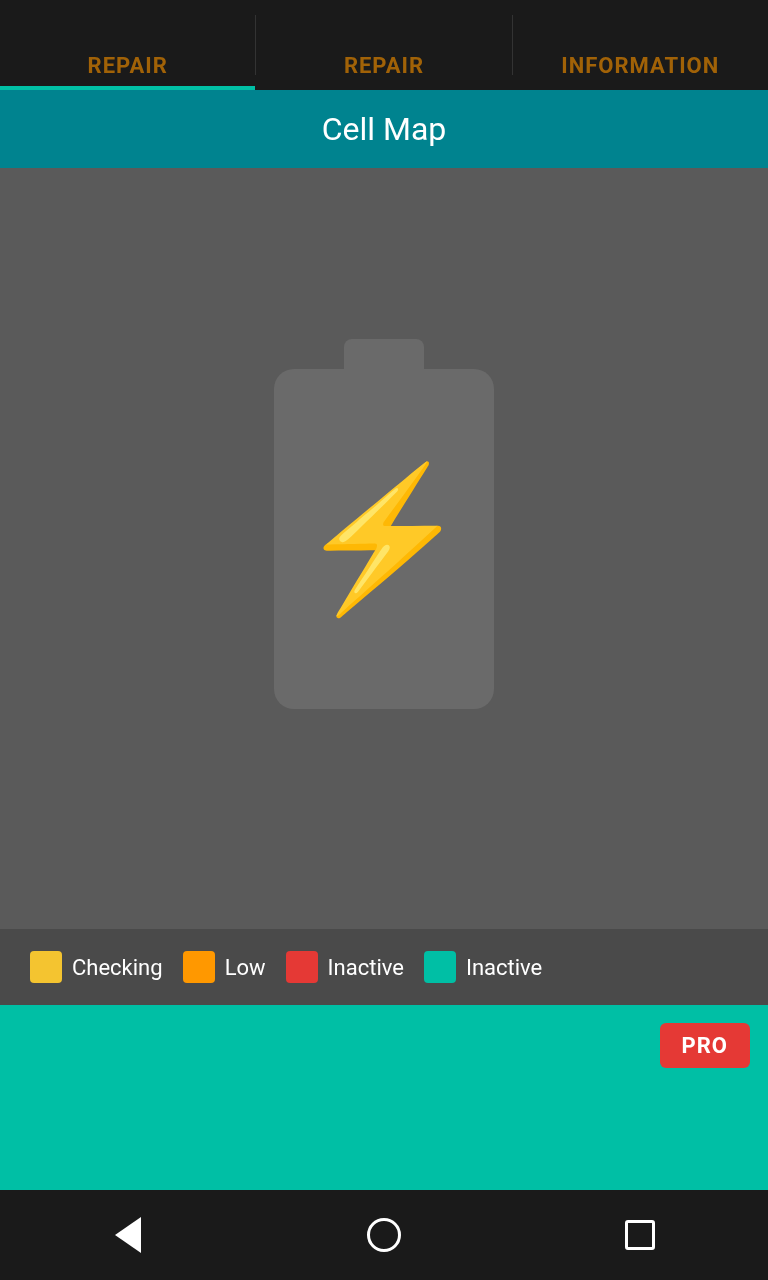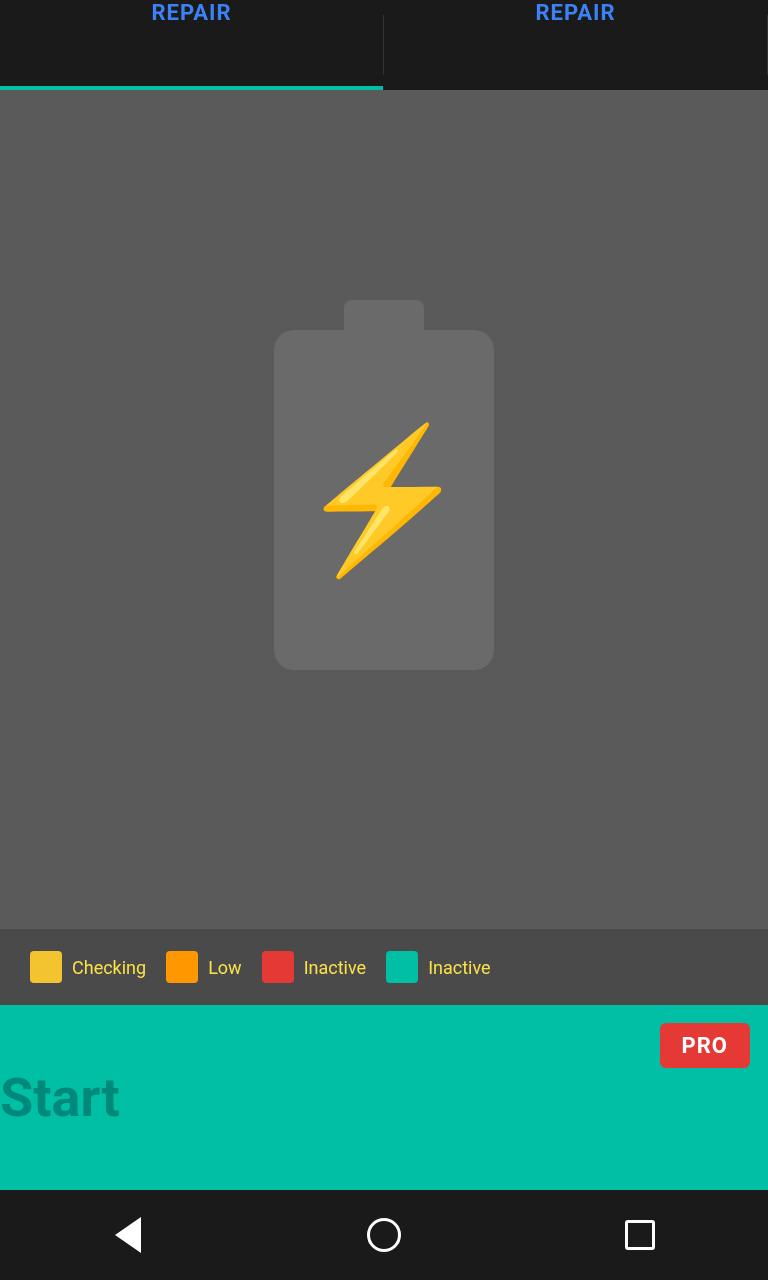--- a/index.html
+++ b/index.html
@@ -16,27 +16,29 @@
     
     .tabs {
       display: flex;
       background: #1a1a1a;
       height: 90px;
       flex-shrink: 0;
     }
     .tab {
       flex: 1;
       display: flex;
-      justify-content: center;
-      color: #3b82f6;
+      align-items: center;
+      justify-content: center;
+      color: #a16207;
       font-size: 22px;
       font-weight: bold;
       letter-spacing: 1px;
       cursor: pointer;
       position: relative;
+      margin-top: 40px;
     }
     .tab.active::after {
       content: '';
       position: absolute;
       bottom: 0;
       left: 0;
       right: 0;
       height: 4px;
       background: #00bfa5;
     }
@@ -131,22 +133,22 @@
       align-items: center;
       gap: 10px;
     }
     .legend-swatch {
       width: 32px;
       height: 32px;
       border-radius: 4px;
       flex-shrink: 0;
     }
     .legend-label {
-      color: #fde047;
-      font-size: 18px;
+      color: #ffffff;
+      font-size: 22px;
     }
 
     
     .start-area {
       background: #00bfa5;
       height: 185px;
       display: flex;
       align-items: center;
       justify-content: flex-start;
       position: relative;
@@ -219,24 +221,30 @@
 
 <div class="tabs">
   <div class="tab active">
     <span>REPAIR</span>
   </div>
   <div class="tab-divider"></div>
   <div class="tab">
     <span>REPAIR</span>
   </div>
   <div class="tab-divider"></div>
+  <div class="tab">
+    <span>INFORMATION</span>
+  </div>
 </div>
 
 <div class="main-content">
 
+  <div class="cell-map-header">
+    <span class="cell-map-header-text">Cell Map</span>
+  </div>
 
   <div class="battery-area">
     <div class="battery-icon">
       <div class="battery-tip"></div>
       <div class="battery-body">
         <span class="lightning-bolt">⚡</span>
       </div>
     </div>
   </div>
 
@@ -254,21 +262,20 @@
       <span class="legend-label">Inactive</span>
     </div>
     <div class="legend-item">
       <div class="legend-swatch" style="background:#00bfa5"></div>
       <span class="legend-label">Inactive</span>
     </div>
   </div>
 
   <div class="start-area">
     <span class="pro-badge">PRO</span>
-    <span class="start-label">Start</span>
   </div>
 
 </div>
 
 <div class="bottom-nav">
   <div class="nav-icon">
     <div class="back-triangle"></div>
   </div>
   <div class="nav-icon">
     <div class="home-circle"></div>

